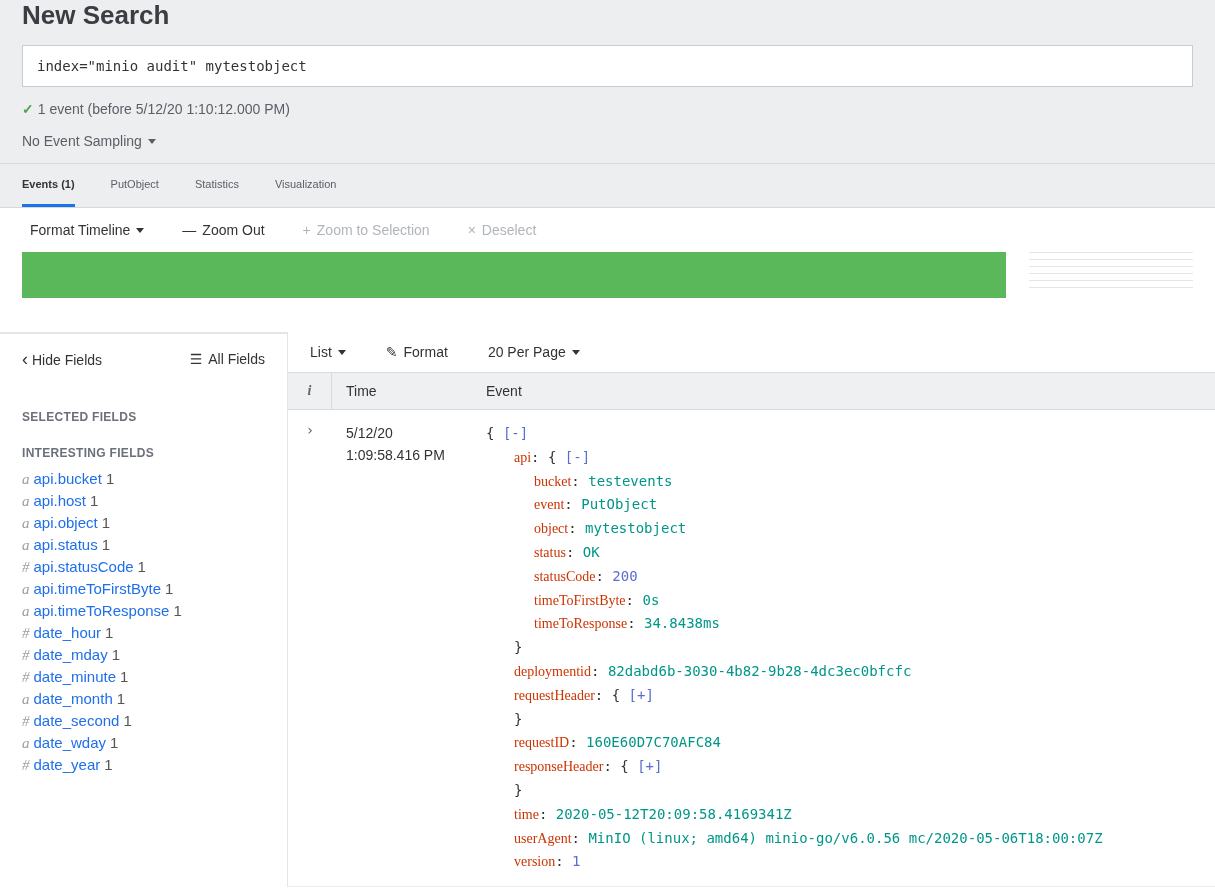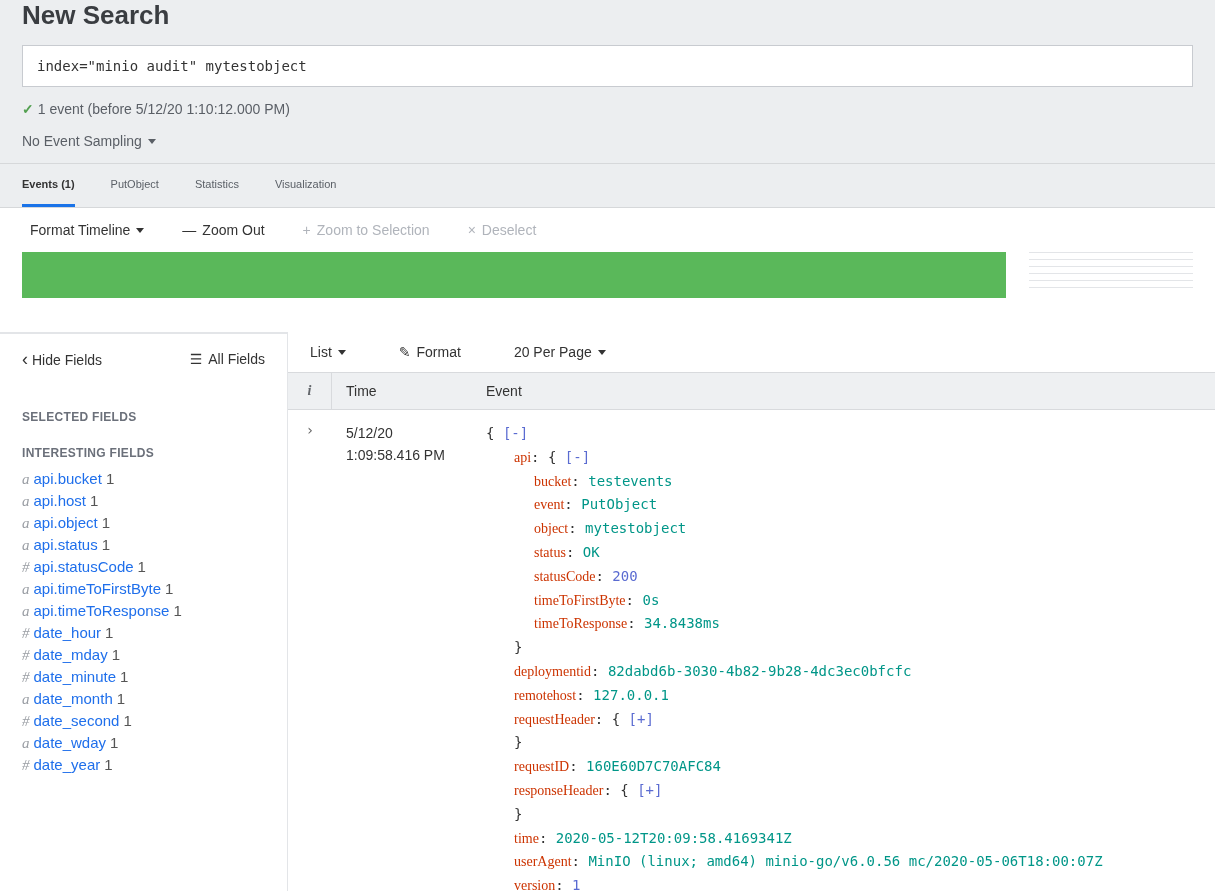--- a/index.html
+++ b/index.html
@@ -20,21 +20,21 @@
 .timeline-controls { display: flex; align-items: center; gap: 38px; padding: 14px 30px; background: #fff; }
 .tl-btn { display: inline-flex; align-items: center; gap: 6px; color: #333; cursor: pointer; font-size: 14px; text-align: right; }
 .tl-btn.disabled { color: #b0b4bb; cursor: default; }
 .timeline-bar-wrap { padding: 0 22px 34px 22px; position: relative; }
 .timeline-bar { height: 46px; background: #5ab85a; width: 984px; }
 .timeline-ticks { position: absolute; right: 22px; top: 0; width: 164px; }
 .timeline-ticks .t { height: 7px; border-top: 1px solid #e3e5e8; }
 .lower { display: flex; }
 .fields-panel { width: 288px; border-right: 1px solid #e3e5e8; border-top: 1px solid #e3e5e8; padding: 0 22px 12px 22px; }
 .results-panel { flex: 1; border-top: none; }
-.results-toolbar { display: flex; align-items: center; gap: 53px; padding: 12px 22px; font-size: 14px; color: #333; }
+.results-toolbar { display: flex; align-items: center; gap: 40px; padding: 12px 22px; font-size: 14px; color: #333; }
 .rt-item { display: inline-flex; align-items: center; gap: 6px; cursor: pointer; }
 .pencil-icon { font-style: normal; }
 .table-header { display: flex; background: #eef0f2; border-top: 1px solid #d8dadd; border-bottom: 1px solid #d8dadd; }
 .th-i { width: 44px; text-align: center; padding: 10px 0; color: #606469; font-family: Georgia, serif; font-style: italic; font-weight: bold; border-right: 1px solid #d8dadd; }
 .th-time { width: 140px; padding: 10px 14px; color: #333; }
 .th-event { flex: 1; padding: 10px 14px; color: #333; }
 .row { display: flex; border-bottom: 1px solid #ececec; }
 .cell-expand { width: 44px; text-align: center; padding: 12px 0; color: #666; cursor: pointer; }
 .cell-time { width: 140px; padding: 12px 14px; color: #333; line-height: 1.6; }
 .cell-time .t1, .cell-time .t2 { white-space: nowrap; }
@@ -182,21 +182,20 @@
 <div class="ind1"><span class="json-key">api</span><span class="json-colon">:</span> <span class="json-brace">{</span> <span class="json-toggle">[-]</span></div>
 <div class="ind2"><span class="json-key">bucket</span><span class="json-colon">:</span> <span class="json-val-str">testevents</span></div>
 <div class="ind2"><span class="json-key">event</span><span class="json-colon">:</span> <span class="json-val-str">PutObject</span></div>
 <div class="ind2"><span class="json-key">object</span><span class="json-colon">:</span> <span class="json-val-str">mytestobject</span></div>
 <div class="ind2"><span class="json-key">status</span><span class="json-colon">:</span> <span class="json-val-str">OK</span></div>
 <div class="ind2"><span class="json-key">statusCode</span><span class="json-colon">:</span> <span class="json-val-num">200</span></div>
 <div class="ind2"><span class="json-key">timeToFirstByte</span><span class="json-colon">:</span> <span class="json-val-str">0s</span></div>
 <div class="ind2"><span class="json-key">timeToResponse</span><span class="json-colon">:</span> <span class="json-val-str">34.8438ms</span></div>
 <div class="ind1"><span class="json-brace">}</span></div>
 <div class="ind1"><span class="json-key">deploymentid</span><span class="json-colon">:</span> <span class="json-val-str">82dabd6b-3030-4b82-9b28-4dc3ec0bfcfc</span></div>
-<div class="ind1"><span class="json-key">remotehost</span><span class="json-colon">:</span> <span class="json-val-str">127.0.0.1</span></div>
 <div class="ind1"><span class="json-key">requestHeader</span><span class="json-colon">:</span> <span class="json-brace">{</span> <span class="json-toggle">[+]</span></div>
 <div class="ind1"><span class="json-brace">}</span></div>
 <div class="ind1"><span class="json-key">requestID</span><span class="json-colon">:</span> <span class="json-val-str">160E60D7C70AFC84</span></div>
 <div class="ind1"><span class="json-key">responseHeader</span><span class="json-colon">:</span> <span class="json-brace">{</span> <span class="json-toggle">[+]</span></div>
 <div class="ind1"><span class="json-brace">}</span></div>
 <div class="ind1"><span class="json-key">time</span><span class="json-colon">:</span> <span class="json-val-str">2020-05-12T20:09:58.4169341Z</span></div>
 <div class="ind1"><span class="json-key">userAgent</span><span class="json-colon">:</span> <span class="json-val-str">MinIO (linux; amd64) minio-go/v6.0.56 mc/2020-05-06T18:00:07Z</span></div>
 <div class="ind1"><span class="json-key">version</span><span class="json-colon">:</span> <span class="json-val-num">1</span></div>
         </div>
       </div>

